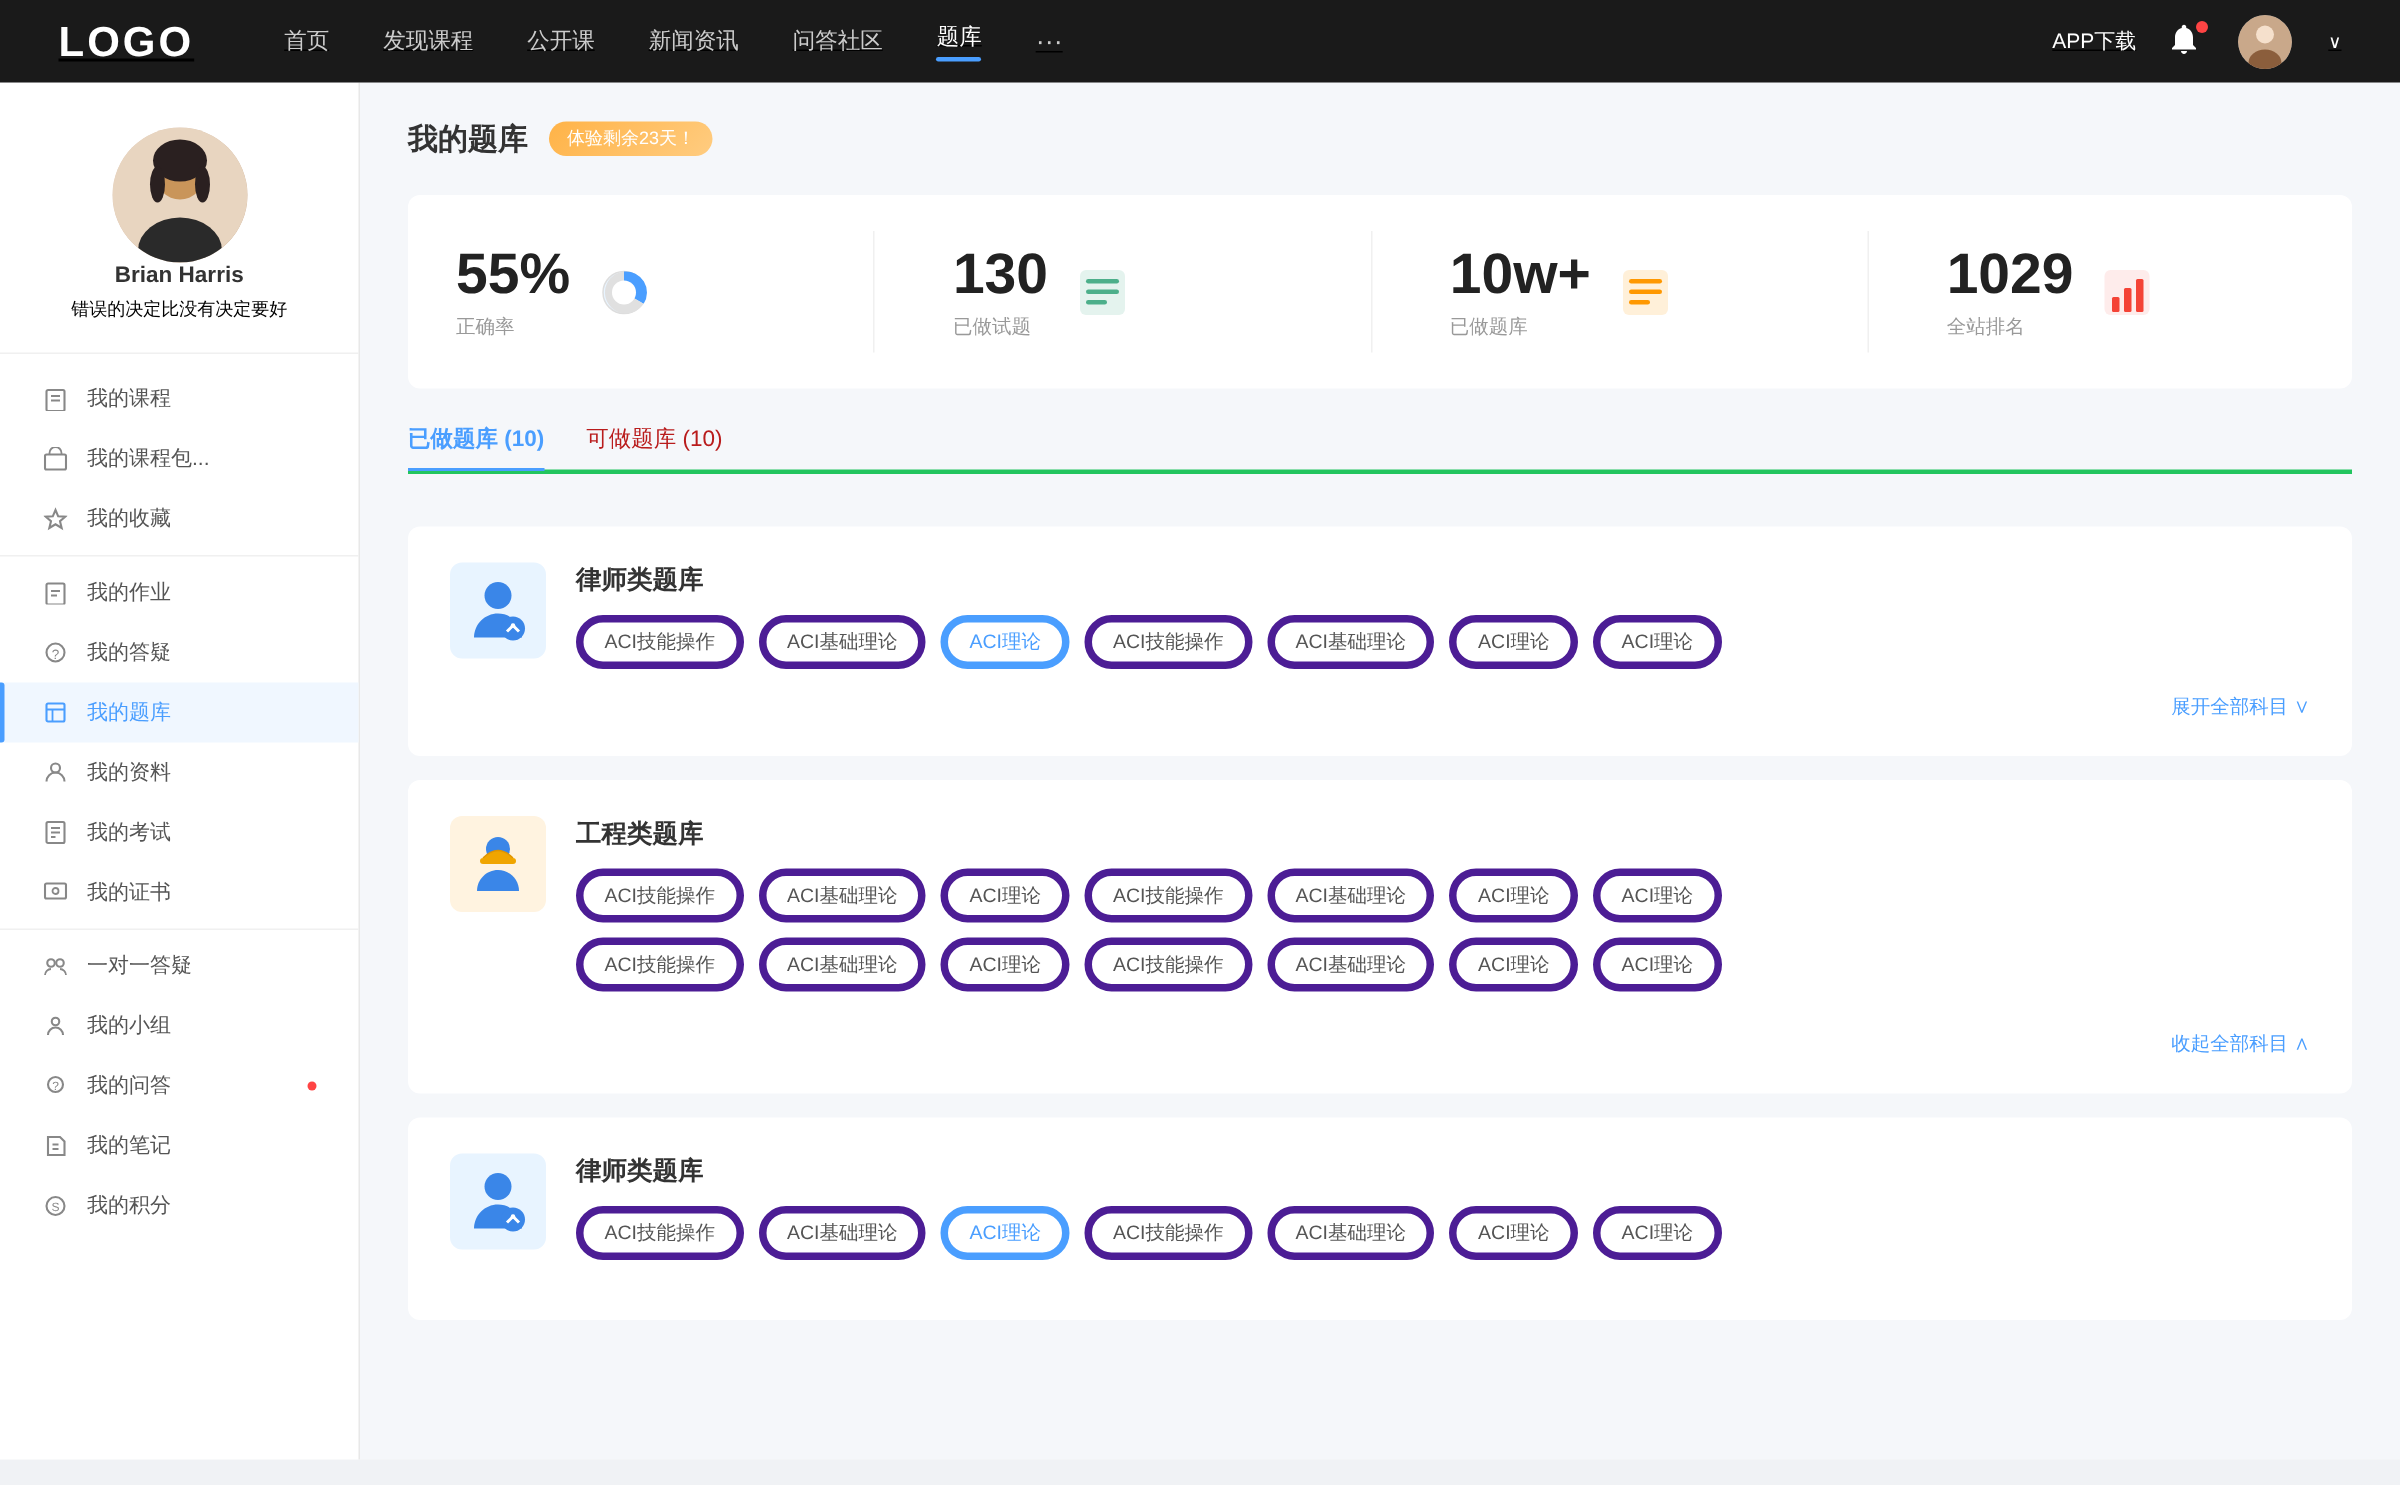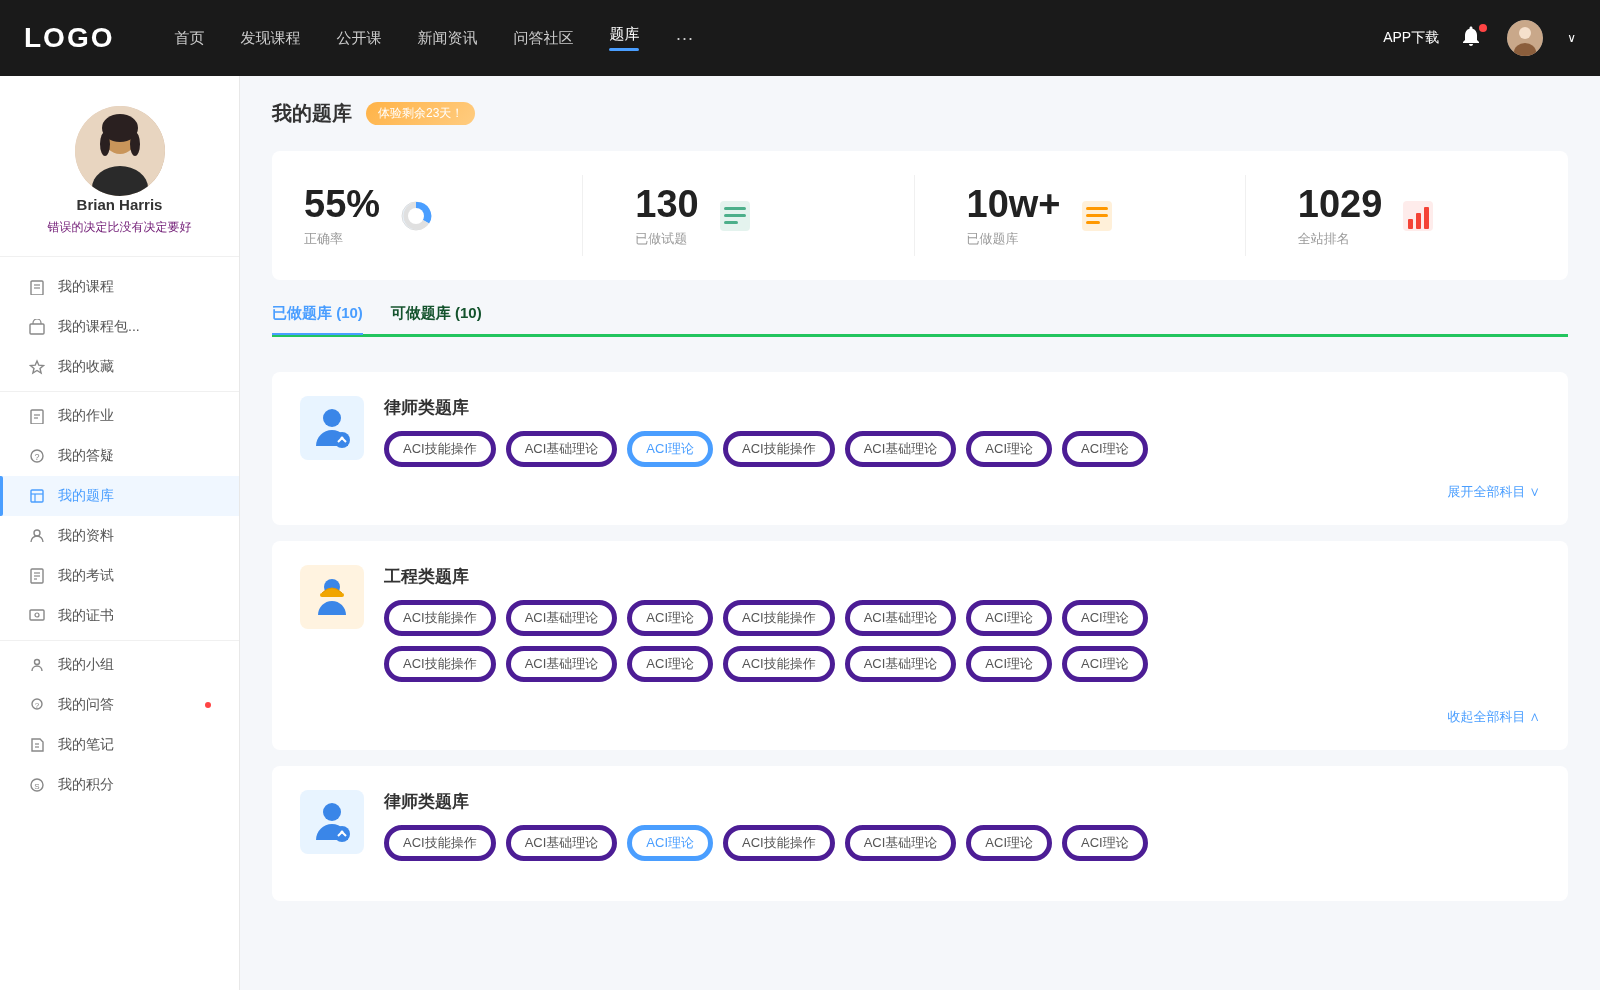--- a/index.html
+++ b/index.html
@@ -1,19 +1,19 @@
 <!DOCTYPE html>
 <html><head>
   <meta charset="utf-8">
   <style>
     * { margin: 0; padding: 0; box-sizing: border-box; }
     body { font-family: 'PingFang SC', 'Microsoft YaHei', sans-serif; background: #f0f2f5; width: 1600px; min-height: 990px; overflow-x: hidden; }
 
     
-    .navbar { background: #1a1a1a; height: 76px; display: flex; align-items: center; padding: 0 24px; position: relative; }
+    .navbar { background: #1a1a1a; height: 55px; display: flex; align-items: center; padding: 0 39px; position: relative; text-decoration: underline; }
     .navbar-logo { color: white; font-size: 28px; font-weight: bold; margin-right: 60px; letter-spacing: 2px; }
     .navbar-menu { display: flex; align-items: center; gap: 36px; flex: 1; }
     .navbar-menu-item { color: #ccc; font-size: 15px; cursor: pointer; padding: 4px 0; }
     .navbar-menu-item.active { color: white; }
     .navbar-menu-item.active::after { content: ''; display: block; width: 100%; height: 3px; background: #4a9eff; margin-top: 4px; border-radius: 2px; }
     .navbar-dots { color: #ccc; font-size: 18px; cursor: pointer; }
     .navbar-right { display: flex; align-items: center; gap: 20px; margin-left: auto; }
     .navbar-app { color: white; font-size: 14px; cursor: pointer; }
     .navbar-bell { width: 28px; height: 28px; position: relative; cursor: pointer; }
     .navbar-bell svg { fill: white; }
@@ -23,21 +23,21 @@
 
     
     .layout { display: flex; min-height: 918px; }
 
     
     .sidebar { width: 240px; background: white; border-right: 1px solid #e8e8e8; padding: 0; flex-shrink: 0; }
     .sidebar-profile { display: flex; flex-direction: column; align-items: center; padding: 30px 20px 20px; border-bottom: 1px solid #f0f0f0; }
     .sidebar-avatar-circle { width: 90px; height: 90px; border-radius: 50%; background: linear-gradient(135deg, #e8d5c4, #c9a88a); display: flex; align-items: center; justify-content: center; overflow: hidden; }
     .avatar-svg { width: 90px; height: 90px; }
     .sidebar-name { font-size: 15px; font-weight: 700; color: #333; margin-bottom: 6px; }
-    .sidebar-motto { font-size: 12px; color: #701a75; text-align: center; }
+    .sidebar-motto { font-size: 12px; color: #000000; text-align: center; }
     .sidebar-menu { padding: 10px 0; }
     .sidebar-item { display: flex; align-items: center; gap: 12px; padding: 11px 28px; cursor: pointer; color: #555; font-size: 14px; position: relative; }
     .sidebar-item.active { color: #4a9eff; background: #f0f7ff; }
     .sidebar-item.active::before { content: ''; position: absolute; left: 0; top: 0; bottom: 0; width: 3px; background: #4a9eff; border-radius: 0 2px 2px 0; }
     .sidebar-item-icon { width: 18px; height: 18px; display: flex; align-items: center; justify-content: center; flex-shrink: 0; }
     .sidebar-divider { height: 1px; background: #f0f0f0; margin: 4px 0; }
     .sidebar-item-dot { position: absolute; right: 28px; width: 6px; height: 6px; background: #ff4444; border-radius: 50%; }
 
     
     .main-content { flex: 1; padding: 24px 32px; background: #f5f7fa; }
@@ -50,21 +50,21 @@
     
     .stats-card { background: white; border-radius: 8px; padding: 24px 32px; display: flex; gap: 12px; margin-bottom: 24px; }
     .stat-item { flex: 1; display: flex; align-items: center; gap: 16px; padding: 8px 0; border-right: 1px solid #f0f0f0; padding-right: 40px; margin-right: 40px; }
     .stat-item:last-child { border-right: none; padding-right: 0; margin-right: 0; }
     .stat-number { font-size: 38px; font-weight: 700; color: #222; }
     .stat-label { font-size: 13px; color: #999; margin-top: 4px; }
     .stat-icon { width: 40px; height: 40px; display: flex; align-items: center; justify-content: center; flex-shrink: 0; }
 
     
     .tabs { display: flex; gap: 28px; margin-bottom: 35px; border-bottom: 3px solid #22c55e; padding-bottom: 0; }
-    .tab { font-size: 15px; color: #14532d; cursor: pointer; padding-bottom: 10px; border-bottom: 2px solid transparent; margin-bottom: -1px; font-weight: bold; }
+    .tab { font-size: 15px; color: #b91c1c; cursor: pointer; padding-bottom: 10px; border-bottom: 2px solid transparent; margin-bottom: -1px; }
     .tab.active { color: #4a9eff; border-bottom-color: #4a9eff; font-weight: 600; }
 
     
     .bank-section { background: white; border-radius: 8px; margin-bottom: 16px; padding: 24px 28px; }
     .bank-header { display: flex; align-items: flex-start; margin-bottom: 16px; }
     .bank-icon { width: 64px; height: 64px; background: #e8f4ff; border-radius: 8px; display: flex; align-items: center; justify-content: center; margin-right: 20px; flex-shrink: 0; }
     .bank-title { font-size: 17px; font-weight: 600; color: #333; margin-bottom: 12px; }
     .bank-tags { display: flex; flex-wrap: wrap; gap: 10px; }
     .bank-tag { font-size: 13px; color: #555; padding: 4px 14px; border: 5px solid #4c1d95; border-radius: 20px; cursor: pointer; white-space: nowrap; }
     .bank-tag.active { border-color: #4a9eff; color: #4a9eff; border-radius: 20px; }
@@ -216,20 +216,30 @@
         <span class="sidebar-item-icon">
           <svg width="16" height="16" viewBox="0 0 16 16">
               <rect x="1" y="2" width="14" height="10" rx="1" fill="none" stroke="#888" stroke-width="1.4"></rect>
               <circle cx="8" cy="7" r="2" fill="none" stroke="#888" stroke-width="1.2"></circle>
             </svg>
         </span>
         <span>我的证书</span>
       </div>
       <div class="sidebar-divider"></div>
 
+      <div class="sidebar-item">
+        <span class="sidebar-item-icon">
+          <svg width="16" height="16" viewBox="0 0 16 16">
+              <circle cx="5" cy="6" r="2.5" fill="none" stroke="#888" stroke-width="1.4"></circle>
+              <circle cx="11" cy="6" r="2.5" fill="none" stroke="#888" stroke-width="1.4"></circle>
+              <path d="M1 14c0-2.2 1.8-4 4-4M15 14c0-2.2-1.8-4-4-4" fill="none" stroke="#888" stroke-width="1.2"></path>
+            </svg>
+        </span>
+        <span>一对一答疑</span>
+      </div>
 
       <div class="sidebar-item">
         <span class="sidebar-item-icon">
           <svg width="16" height="16" viewBox="0 0 16 16">
               <circle cx="8" cy="5" r="2.5" fill="none" stroke="#888" stroke-width="1.4"></circle>
               <path d="M3 14c0-2.8 2.2-5 5-5s5 2.2 5 5" fill="none" stroke="#888" stroke-width="1.4"></path>
             </svg>
         </span>
         <span>我的小组</span>
       </div>

